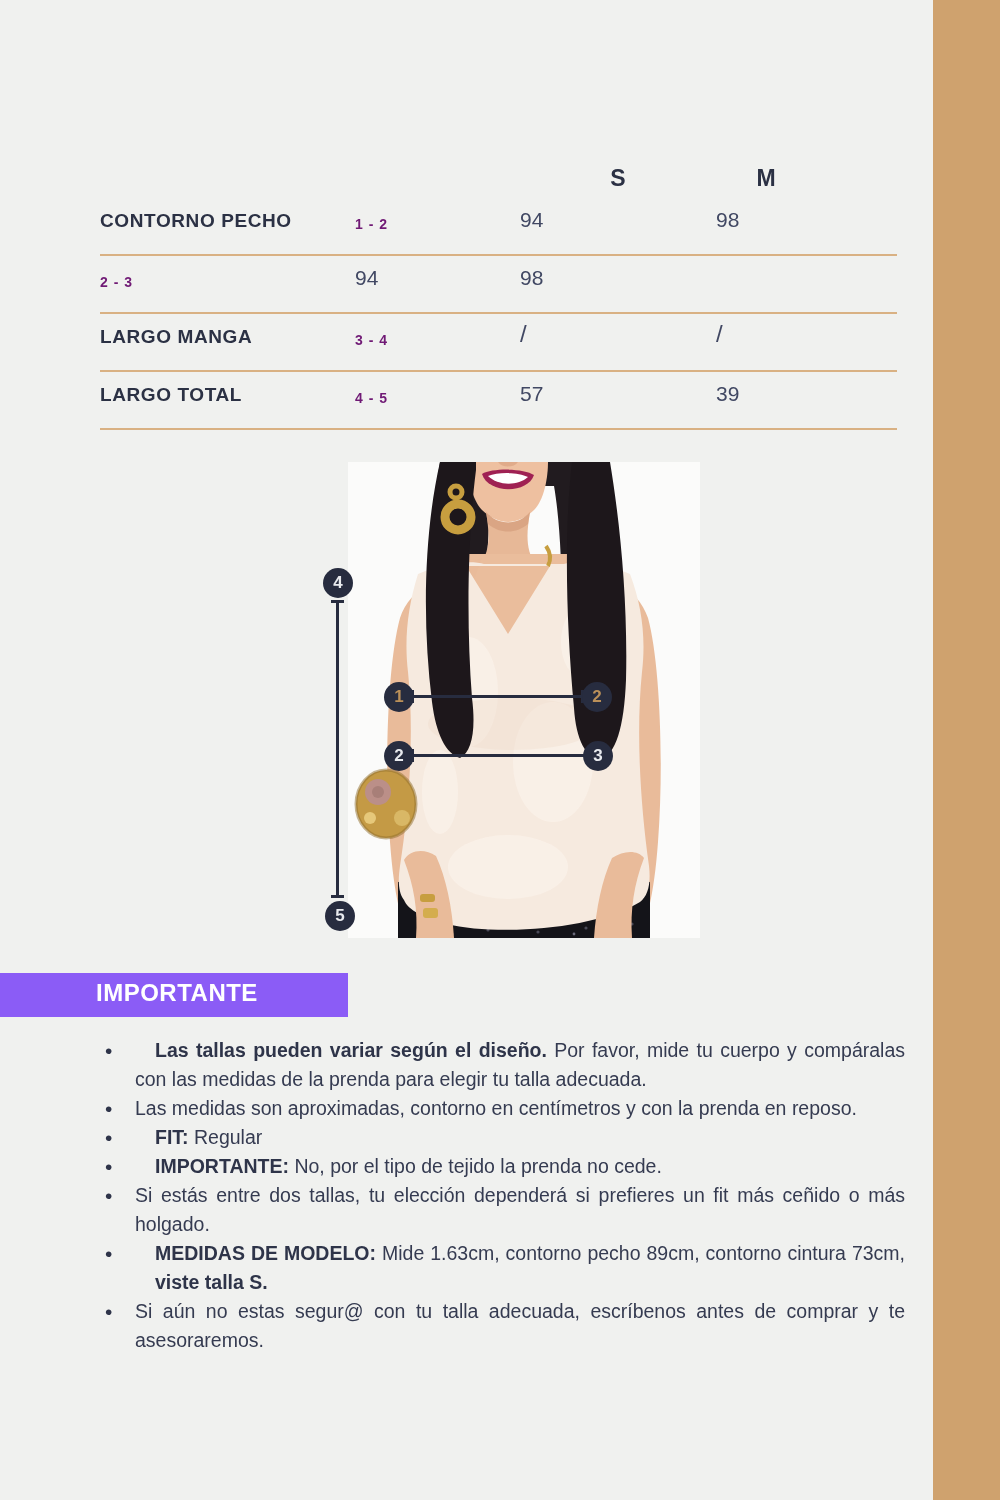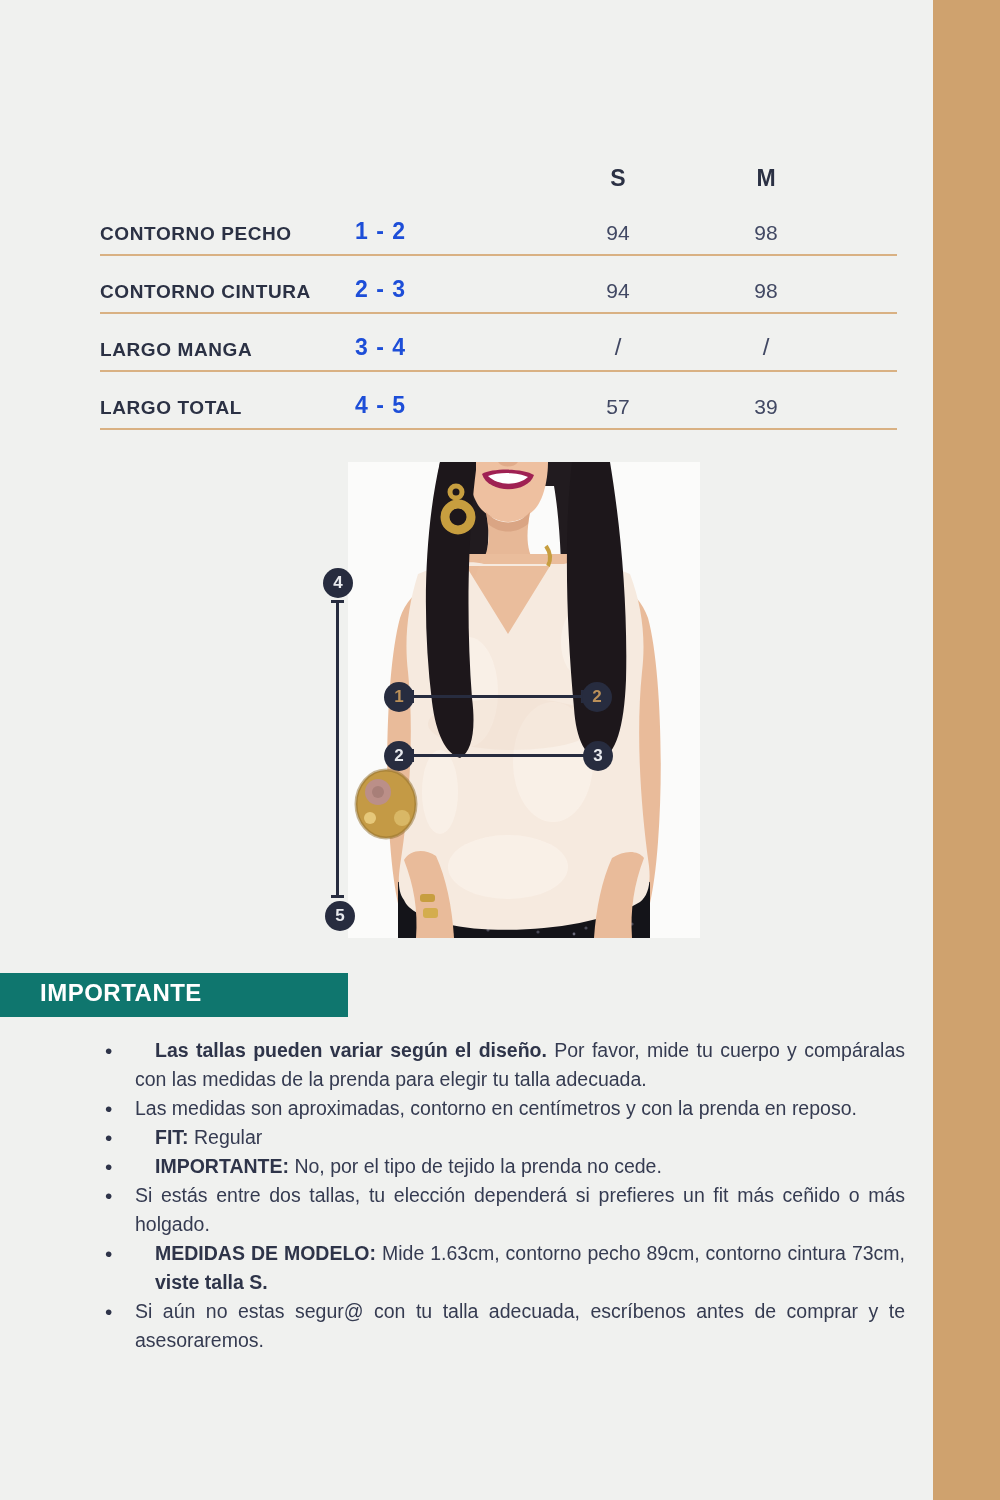--- a/index.html
+++ b/index.html
@@ -11,24 +11,24 @@
   }
   .page{position:absolute;inset:0;}
   .stripe{position:absolute;left:933px;top:0;width:67px;height:1500px;background:#cfa26e;}
 
   
   .size-table{position:absolute;left:100px;top:158px;width:797px;}
   .t-head,.t-row{display:grid;grid-template-columns:255px 165px 196px 100px 81px;box-sizing:border-box;}
   .t-head{height:40px;align-items:end;padding-bottom:6px;}
   .th{ text-align:center;font-weight:bold;font-size:23px;color:#2b3144;}
   .t-row{height:58px;align-items:end;border-bottom:2px solid #d9b183;}
-  .c{padding-bottom:9px;}
+  .c{padding-bottom:22px;}
   .c-label{font-weight:bold;font-size:19px;letter-spacing:.6px;color:#2b3144;}
-  .c-range{font-weight:bold;font-size:23px;letter-spacing:1px;color:#1d4ed8;}
-  .c-val{text-align:center;font-size:21px;font-weight:400;color:#414863;}
+  .c-range{font-weight:bold;font-size:14px;letter-spacing:1px;color:#701a75;}
+  .c-val{font-size:21px;font-weight:400;color:#414863;}
   .c-val.slash{font-size:24px;font-weight:300;}
 
   
   .photo{position:absolute;left:348px;top:462px;width:352px;height:476px;background:#fbfbfa;}
   .photo svg{display:block;}
 
   
   .mc{position:absolute;width:30px;height:30px;border-radius:50%;background:#272c3f;
       color:#e8eaee;display:flex;align-items:center;justify-content:center;
       font-size:17px;font-weight:bold;z-index:5;}
@@ -37,22 +37,22 @@
   .hline::before,.hline::after{content:"";position:absolute;width:3px;height:13px;top:-5px;background:#272c3f;}
   .hline::before{left:0;}
   .hline::after{right:0;}
   .vline{position:absolute;width:3px;background:#272c3f;z-index:4;}
   .vline::before,.vline::after{content:"";position:absolute;height:3px;width:13px;left:-5px;background:#272c3f;}
   .vline::before{top:0;}
   .vline::after{bottom:0;}
 
   
   .banner{position:absolute;left:0;top:973px;width:348px;height:44px;box-sizing:border-box;
-    background:#0f766e;color:#ffffff;font-size:24px;font-weight:bold;
-    line-height:40px;padding-left:40px;letter-spacing:.5px;}
+    background:#8b5cf6;color:#ffffff;font-size:24px;font-weight:bold;
+    line-height:40px;padding-left:96px;letter-spacing:.5px;}
   .blist{position:absolute;left:105px;top:1036px;width:800px;margin:0;padding:0;list-style:none;}
   .blist li{display:flex;font-size:19.5px;line-height:29px;color:#353b51;}
   .dot{flex:0 0 15px;margin-right:15px;font-size:21px;color:#2e3449;}
   .txt{flex:1;text-align:justify;}
   .txt b{font-weight:bold;color:#2e3449;margin-left:20px;}
 </style>
 </head>
 <body>
 
 <div class="page">
@@ -70,21 +70,20 @@
 
     <div class="t-row">
       <div class="c c-label">CONTORNO PECHO</div>
       <div class="c c-range">1 - 2</div>
       <div class="c c-val">94</div>
       <div class="c c-val">98</div>
       <div></div>
     </div>
 
     <div class="t-row">
-      <div class="c c-label">CONTORNO CINTURA</div>
       <div class="c c-range">2 - 3</div>
       <div class="c c-val">94</div>
       <div class="c c-val">98</div>
       <div></div>
     </div>
 
     <div class="t-row">
       <div class="c c-label">LARGO MANGA</div>
       <div class="c c-range">3 - 4</div>
       <div class="c c-val slash">/</div>

